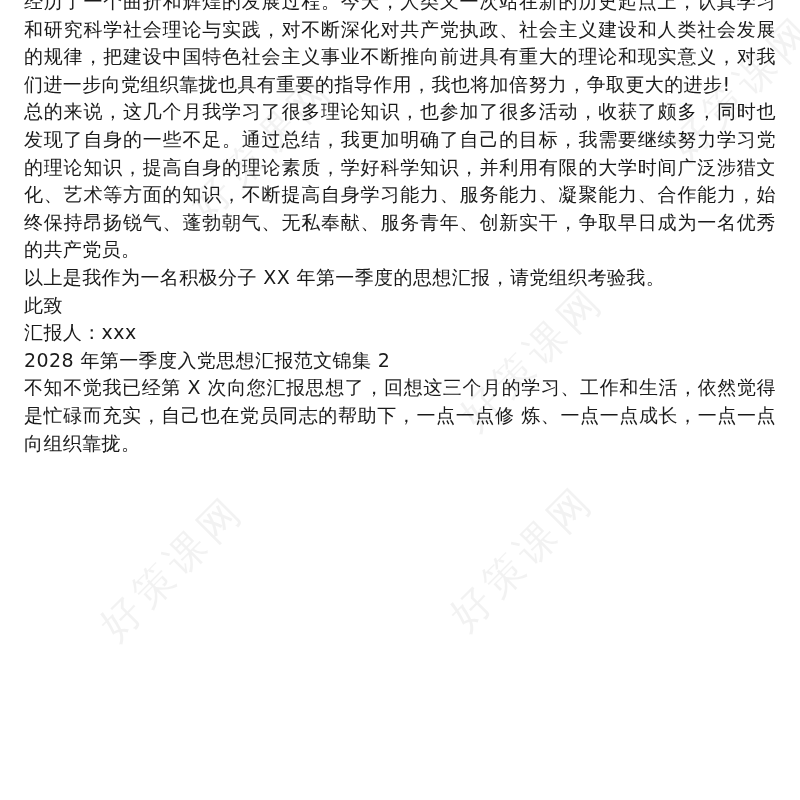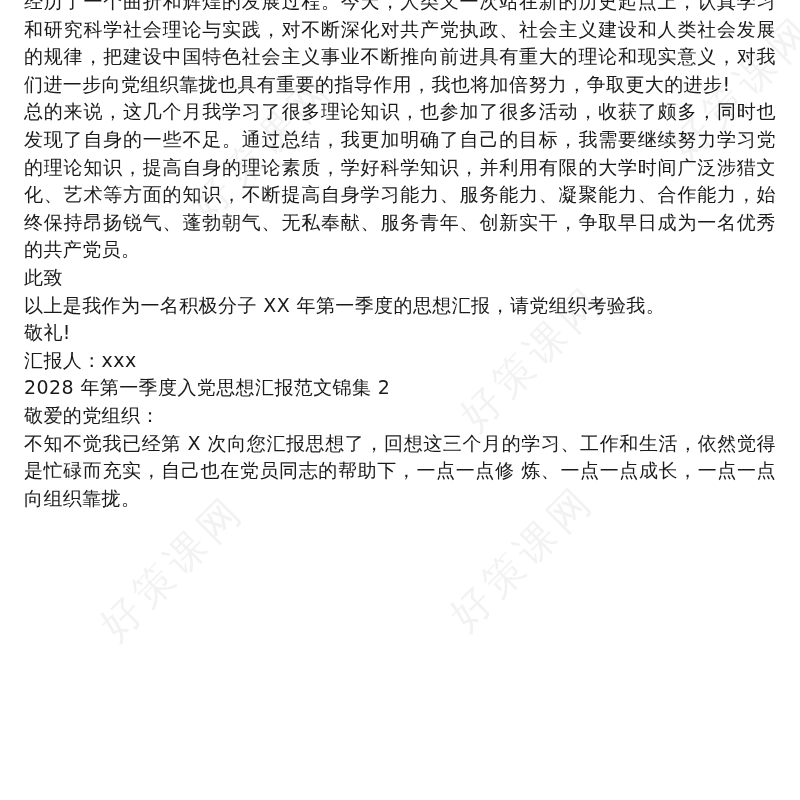--- a/index.html
+++ b/index.html
@@ -23,20 +23,18 @@
 
 <div class="watermark" style="left:170px; top:120px;">好策课网</div>
 <div class="watermark" style="left:440px; top:330px;">好策课网</div>
 <div class="watermark" style="left:80px; top:540px;">好策课网</div>
 <div class="watermark" style="left:430px; top:530px;">好策课网</div>
 <div class="watermark" style="left:650px; top:60px;">好策课网</div>
 
 <div class="page">
   <p class="para">经历了一个曲折和辉煌的发展过程。今天，人类又一次站在新的历史起点上，认真学习和研究科学社会理论与实践，对不断深化对共产党执政、社会主义建设和人类社会发展的规律，把建设中国特色社会主义事业不断推向前进具有重大的理论和现实意义，对我们进一步向党组织靠拢也具有重要的指导作用，我也将加倍努力，争取更大的进步!</p>
   <p class="para">总的来说，这几个月我学习了很多理论知识，也参加了很多活动，收获了颇多，同时也发现了自身的一些不足。通过总结，我更加明确了自己的目标，我需要继续努力学习党的理论知识，提高自身的理论素质，学好科学知识，并利用有限的大学时间广泛涉猎文化、艺术等方面的知识，不断提高自身学习能力、服务能力、凝聚能力、合作能力，始终保持昂扬锐气、蓬勃朝气、无私奉献、服务青年、创新实干，争取早日成为一名优秀的共产党员。</p>
+  <p class="para">以上是我作为一名积极分子 XX 年第一季度的思想汇报，请党组织考验我。</p>
   <p class="para">此致</p>
-  <p class="para">以上是我作为一名积极分子 XX 年第一季度的思想汇报，请党组织考验我。</p>
-  <p class="para">敬礼!</p>
   <p class="para">汇报人：xxx</p>
   <p class="para">2028 年第一季度入党思想汇报范文锦集 2</p>
-  <p class="para">敬爱的党组织：</p>
   <p class="para">不知不觉我已经第 X 次向您汇报思想了，回想这三个月的学习、工作和生活，依然觉得是忙碌而充实，自己也在党员同志的帮助下，一点一点修 炼、一点一点成长，一点一点向组织靠拢。</p>
 </div>
 
 </body></html>

